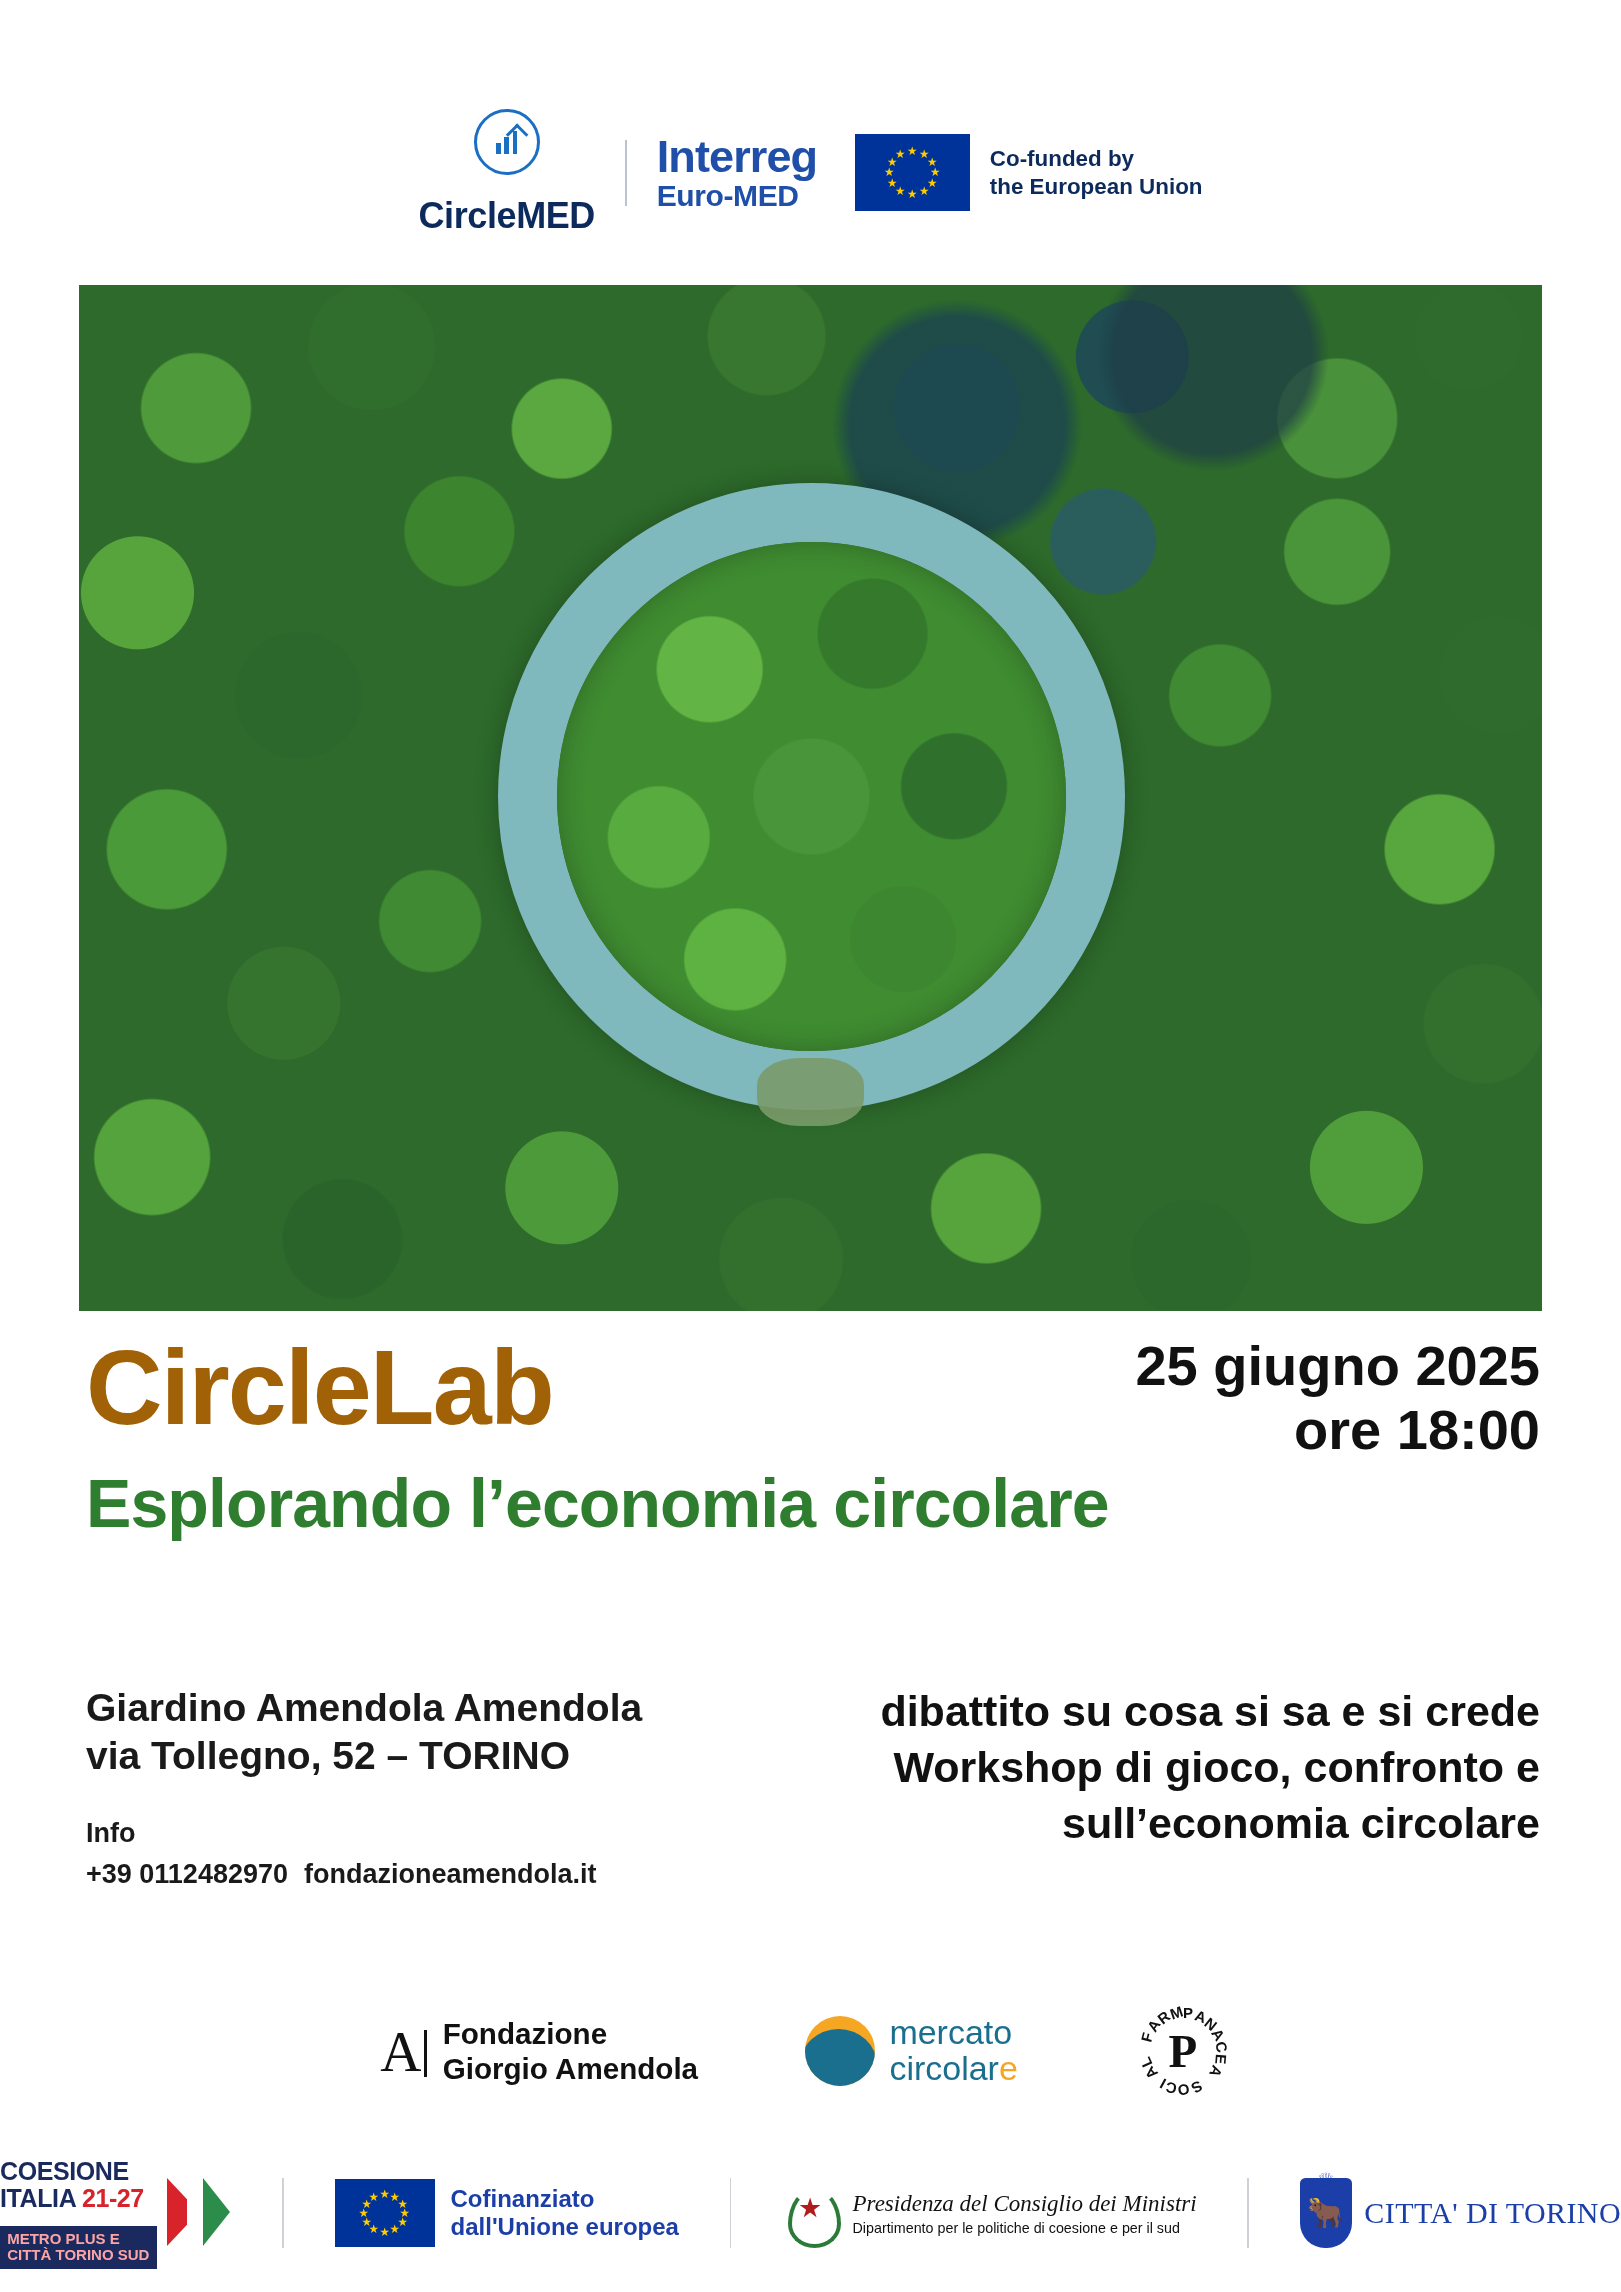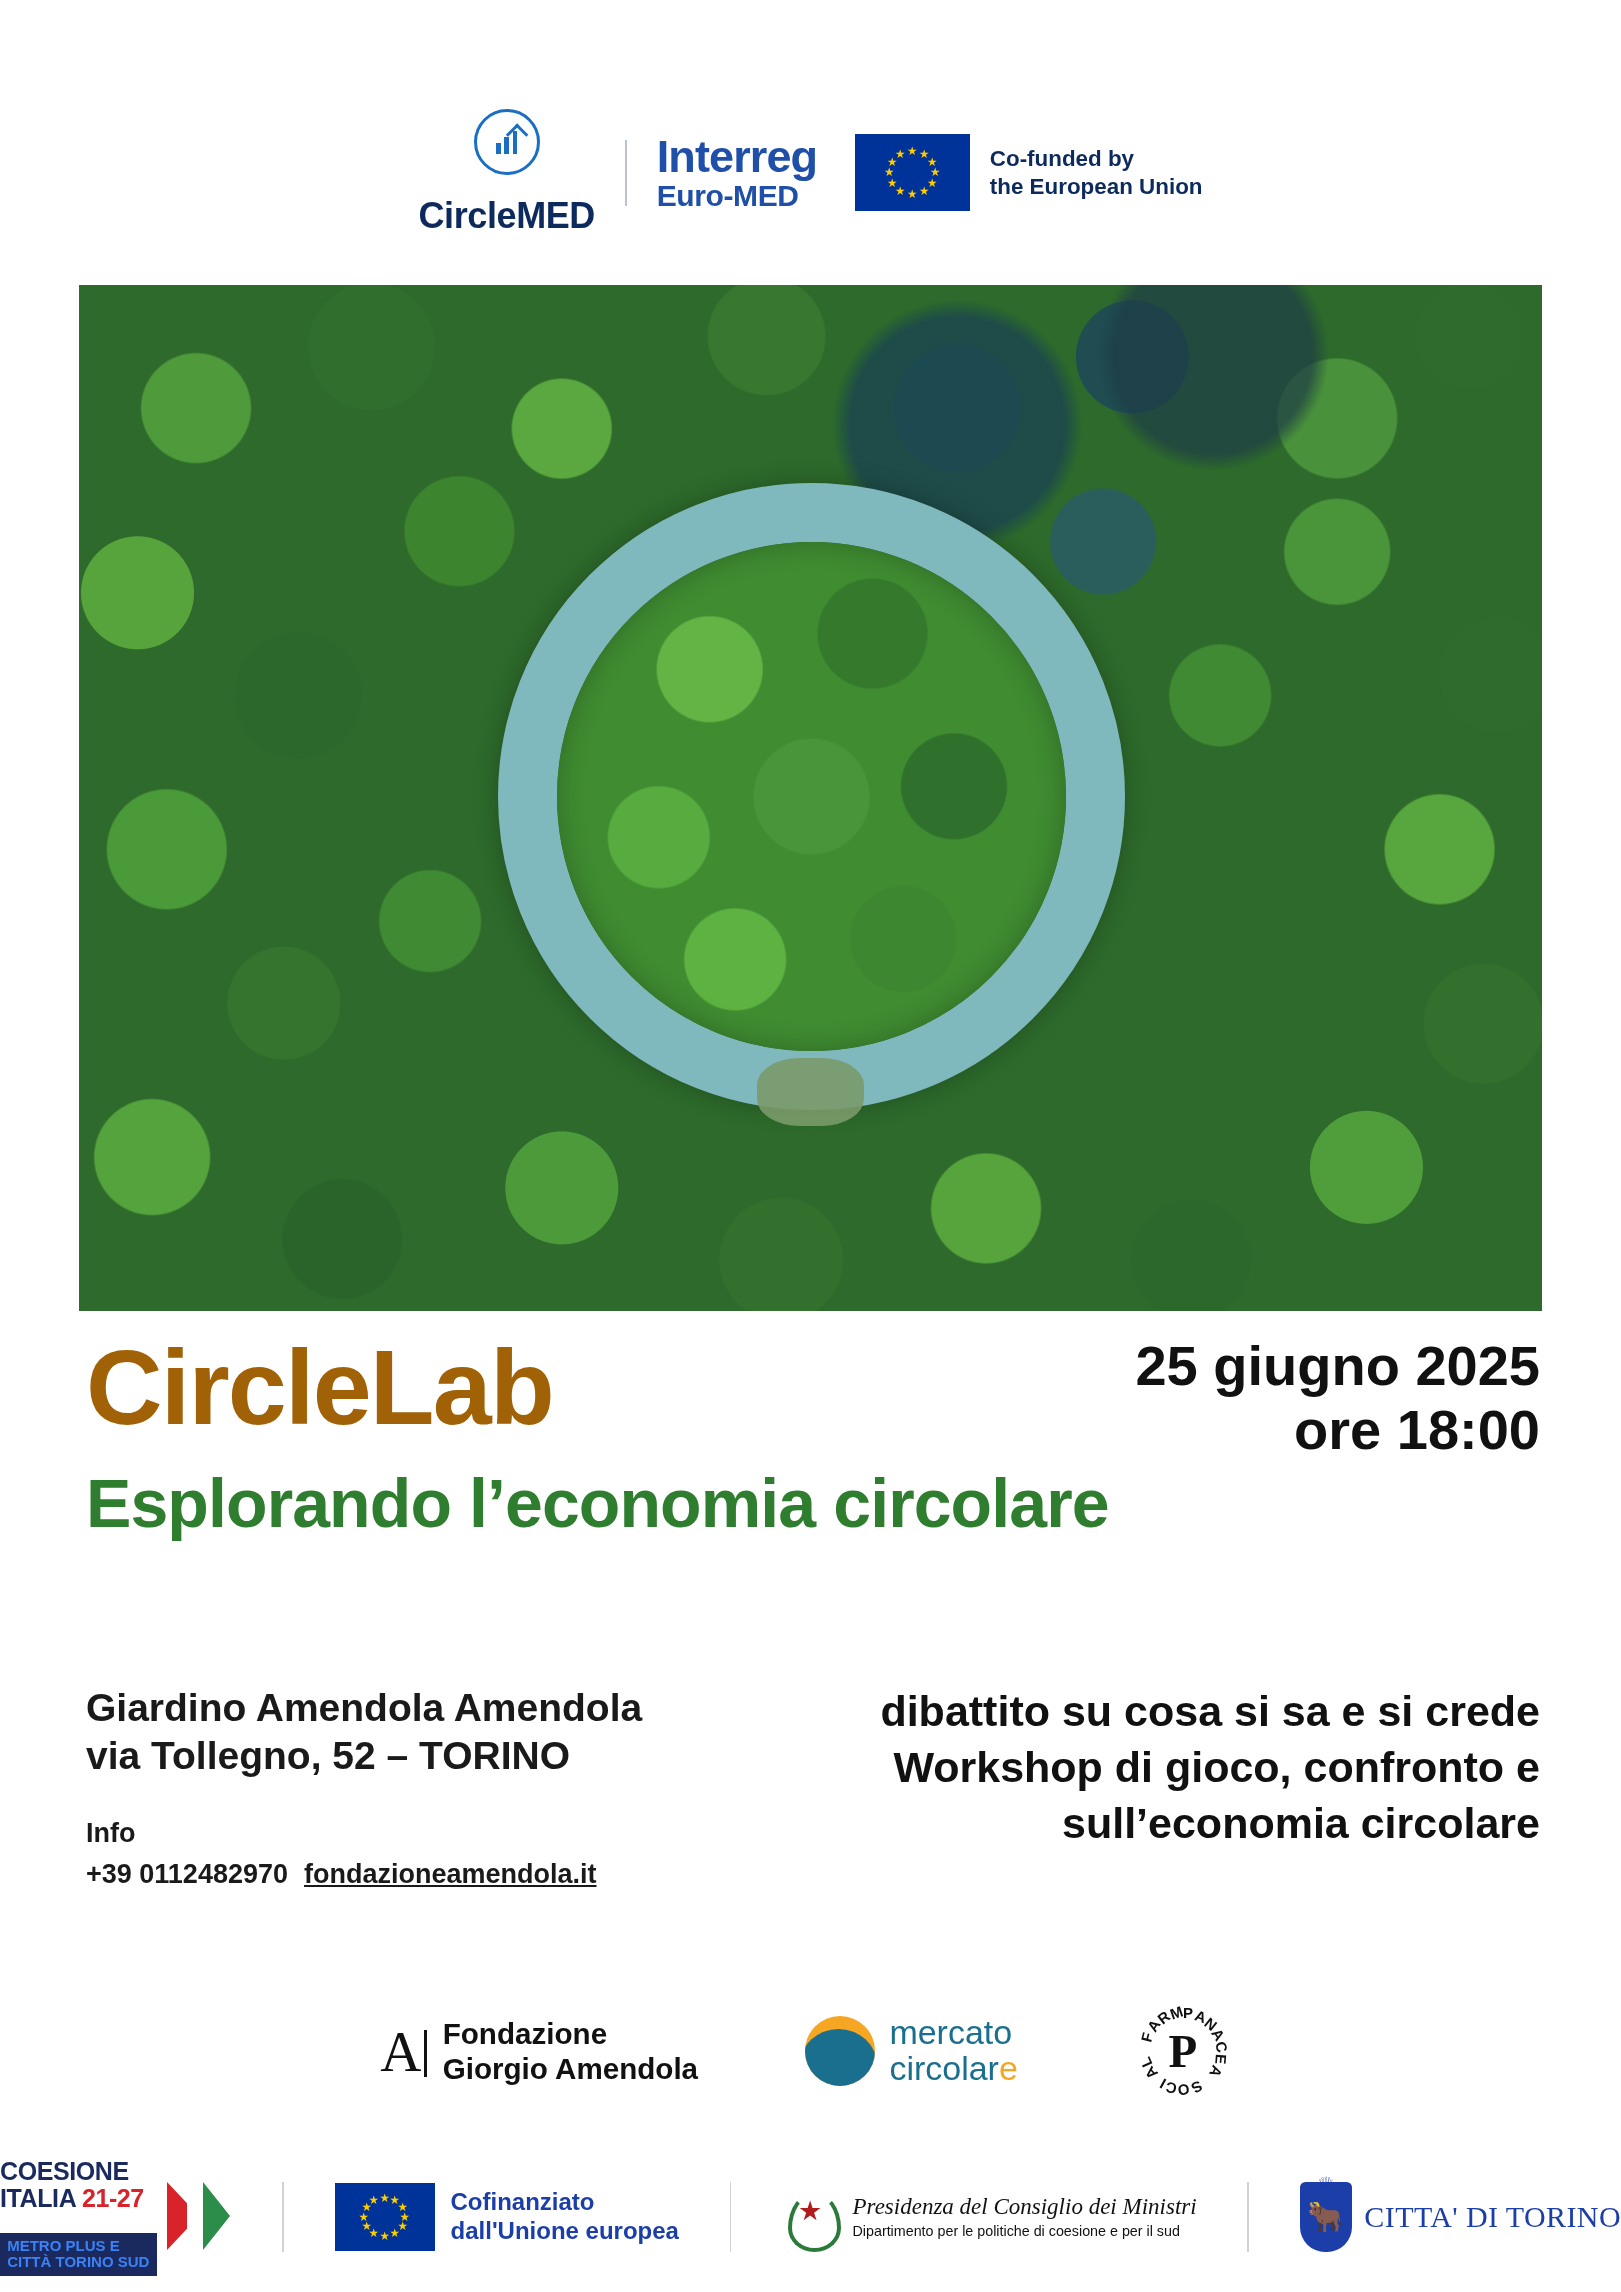--- a/index.html
+++ b/index.html
@@ -282,21 +282,21 @@
     color: #1a1a1a;
   }
   .info-contacts {
     position: absolute;
     left: 86px;
     top: 1859px;
     font-size: 27px;
     font-weight: bold;
     color: #1a1a1a;
   }
-  .info-contacts span.site { margin-left: 16px; text-decoration: underline; }
+  .info-contacts span.site { margin-left: 16px; }
   .workshop {
     position: absolute;
     right: 81px;
     top: 1684px;
     width: 824px;
     text-align: right;
     font-size: 43px;
     font-weight: bold;
     color: #111111;
     line-height: 1.3;
@@ -420,23 +420,23 @@
   }
   .coesione-txt {
     font-size: 21.5px;
     font-weight: bold;
     color: #1b2a5e;
     line-height: 1.08;
   }
   .coesione-txt .big { font-size: 25px; letter-spacing: -0.4px; }
   .coesione-txt .yr { color: #d8232a; }
   .coesione-box {
-    margin-top: 21px;
+    margin-top: 14px;
     background: #1b2a5e;
-    color: #3b82f6;
+    color: #fca5a5;
     font-size: 15px;
     font-weight: bold;
     padding: 4.5px 7.2px;
     line-height: 1.12;
   }
   .coesione-flag {
     width: 64px;
     height: 77px;
     position: relative;
   }

